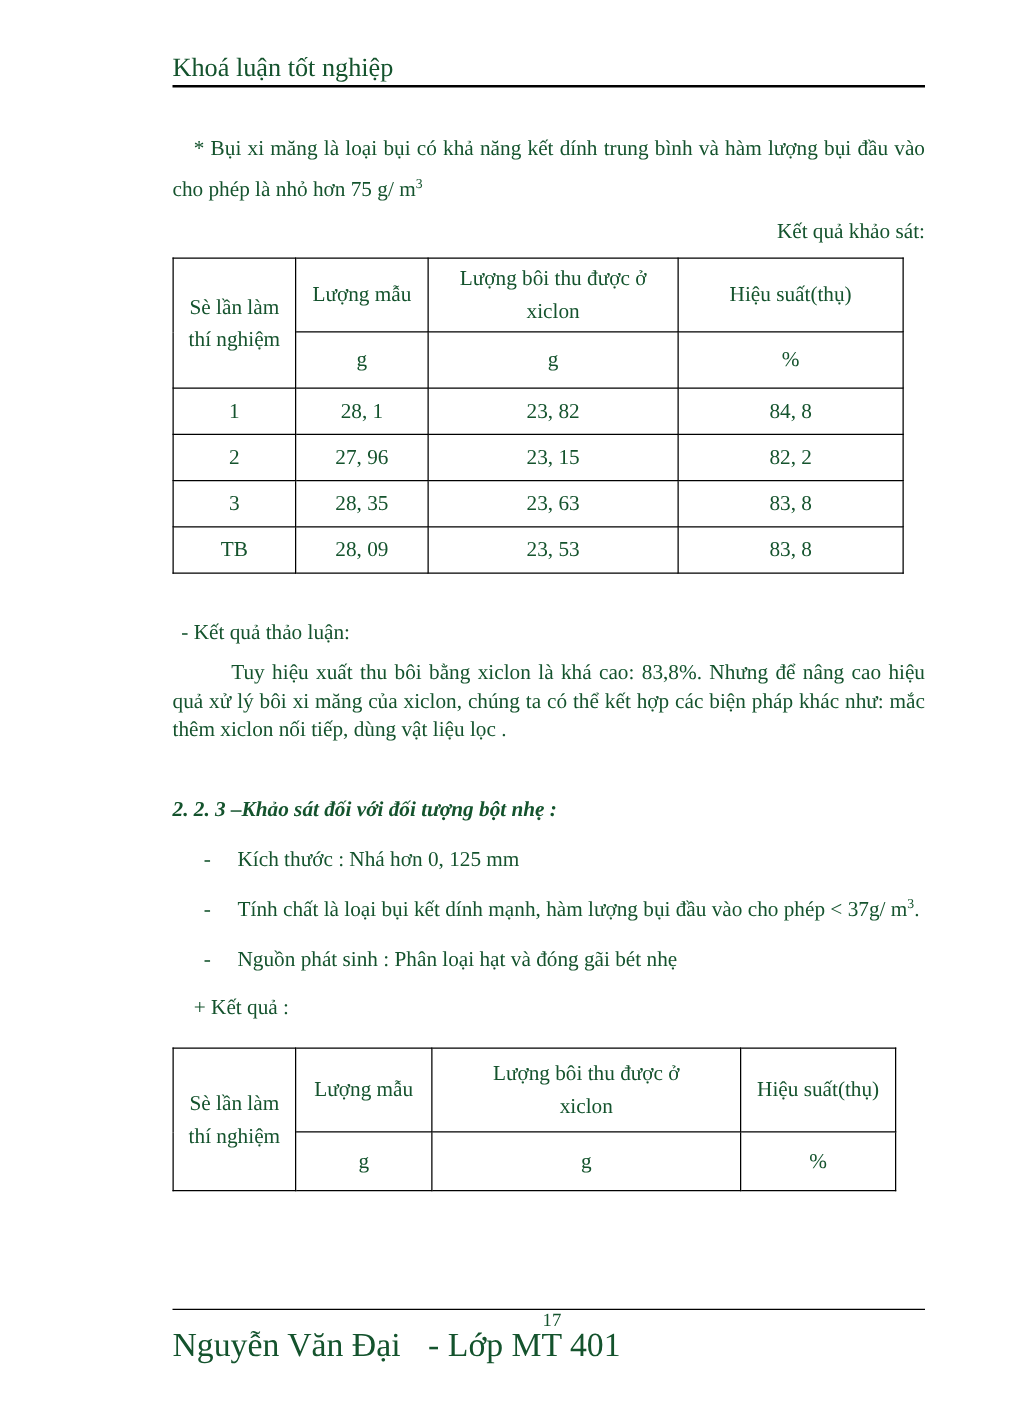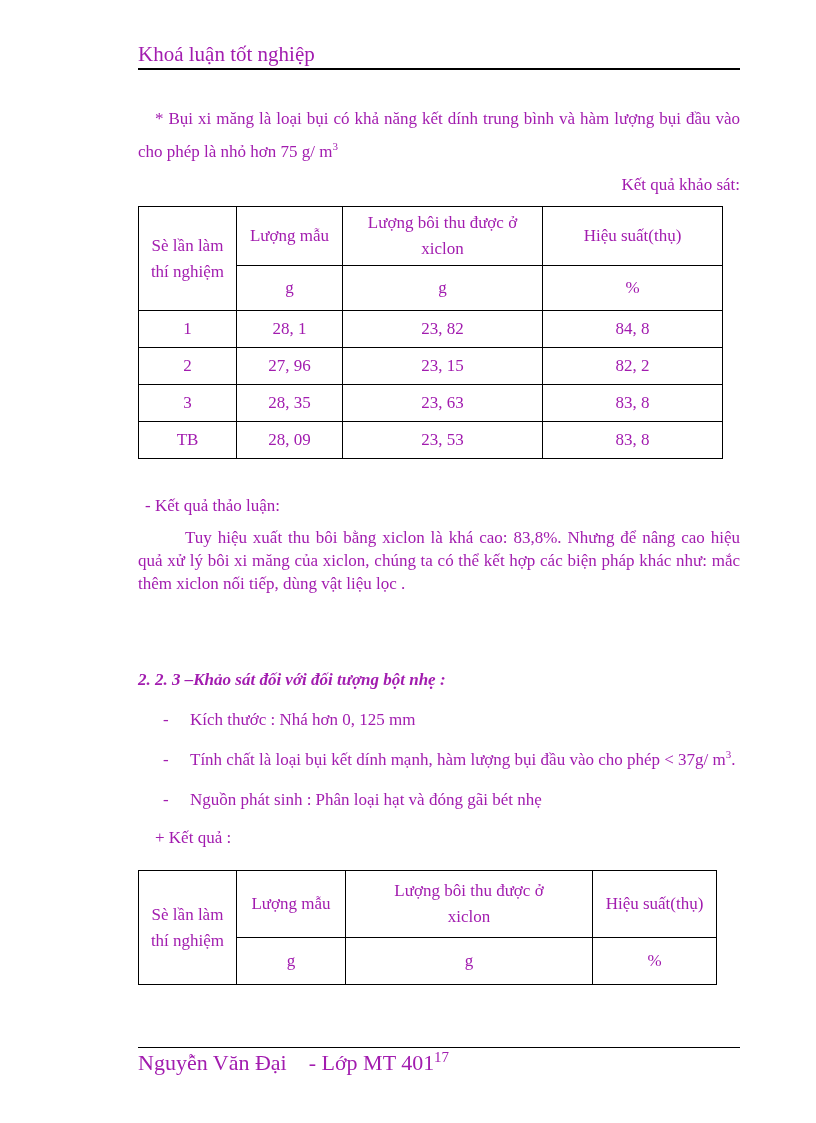--- a/index.html
+++ b/index.html
@@ -2,21 +2,21 @@
 <html><head>
 <meta charset="utf-8">
 <style>
   * { margin: 0; padding: 0; box-sizing: border-box; }
   html, body { background: #ffffff; }
   .page {
     position: relative;
     width: 816px;
     height: 1123px;
     background: #ffffff;
-    color: #a21caf;
+    color: #14532d;
     font-family: "Liberation Serif", "DejaVu Serif", serif;
     overflow: hidden;
   }
   .doc-header {
     position: absolute;
     left: 138px;
     top: 42px;
     width: 602px;
     border-bottom: 2px solid #000;
     padding-bottom: 1px;
@@ -48,34 +48,34 @@
   .t1 tr.hrow1 { height: 59px; }
   .t1 tr.hrow2 { height: 45px; }
   .t1 tr.drow  { height: 37px; }
   .t2 tr.hrow1 { height: 67px; }
   .t2 tr.hrow2 { height: 47px; }
   .cell-trial { text-align: left; vertical-align: top; padding: 8px 4px 2px 5px; }
   .wrapnarrow { max-width: 185px; margin: 0 auto; }
 
   .discussion-label { padding-left: 7px; margin-top: 30px; }
   .discussion-para { text-align: justify; text-indent: 47px; margin-top: 4px; line-height: 23px; }
-  .section-heading { font-weight: bold; font-style: italic; margin-top: 68px; }
+  .section-heading { font-weight: bold; font-style: italic; margin-top: 36px; }
   .bullet { display: flex; padding-left: 25px; margin-top: 7px; }
   .bullet-marker { flex: 0 0 27px; width: 27px; }
   .bullet-text { flex: 1; text-align: justify; }
   .result-label { padding-left: 17px; margin-top: 5px; }
 
   .doc-footer {
     position: absolute;
     left: 138px;
     top: 1047px;
     width: 602px;
     border-top: 1.5px solid #000;
-    padding-top: 2px;
-    font-size: 22px;
+    padding-top: 13px;
+    font-size: 27px;
   }
   .footer-class { margin-left: 22px; }
   .page-number {
     position: absolute;
     left: 434px;
     top: 1049px;
     font-size: 15px;
   }
 </style>
 </head>

